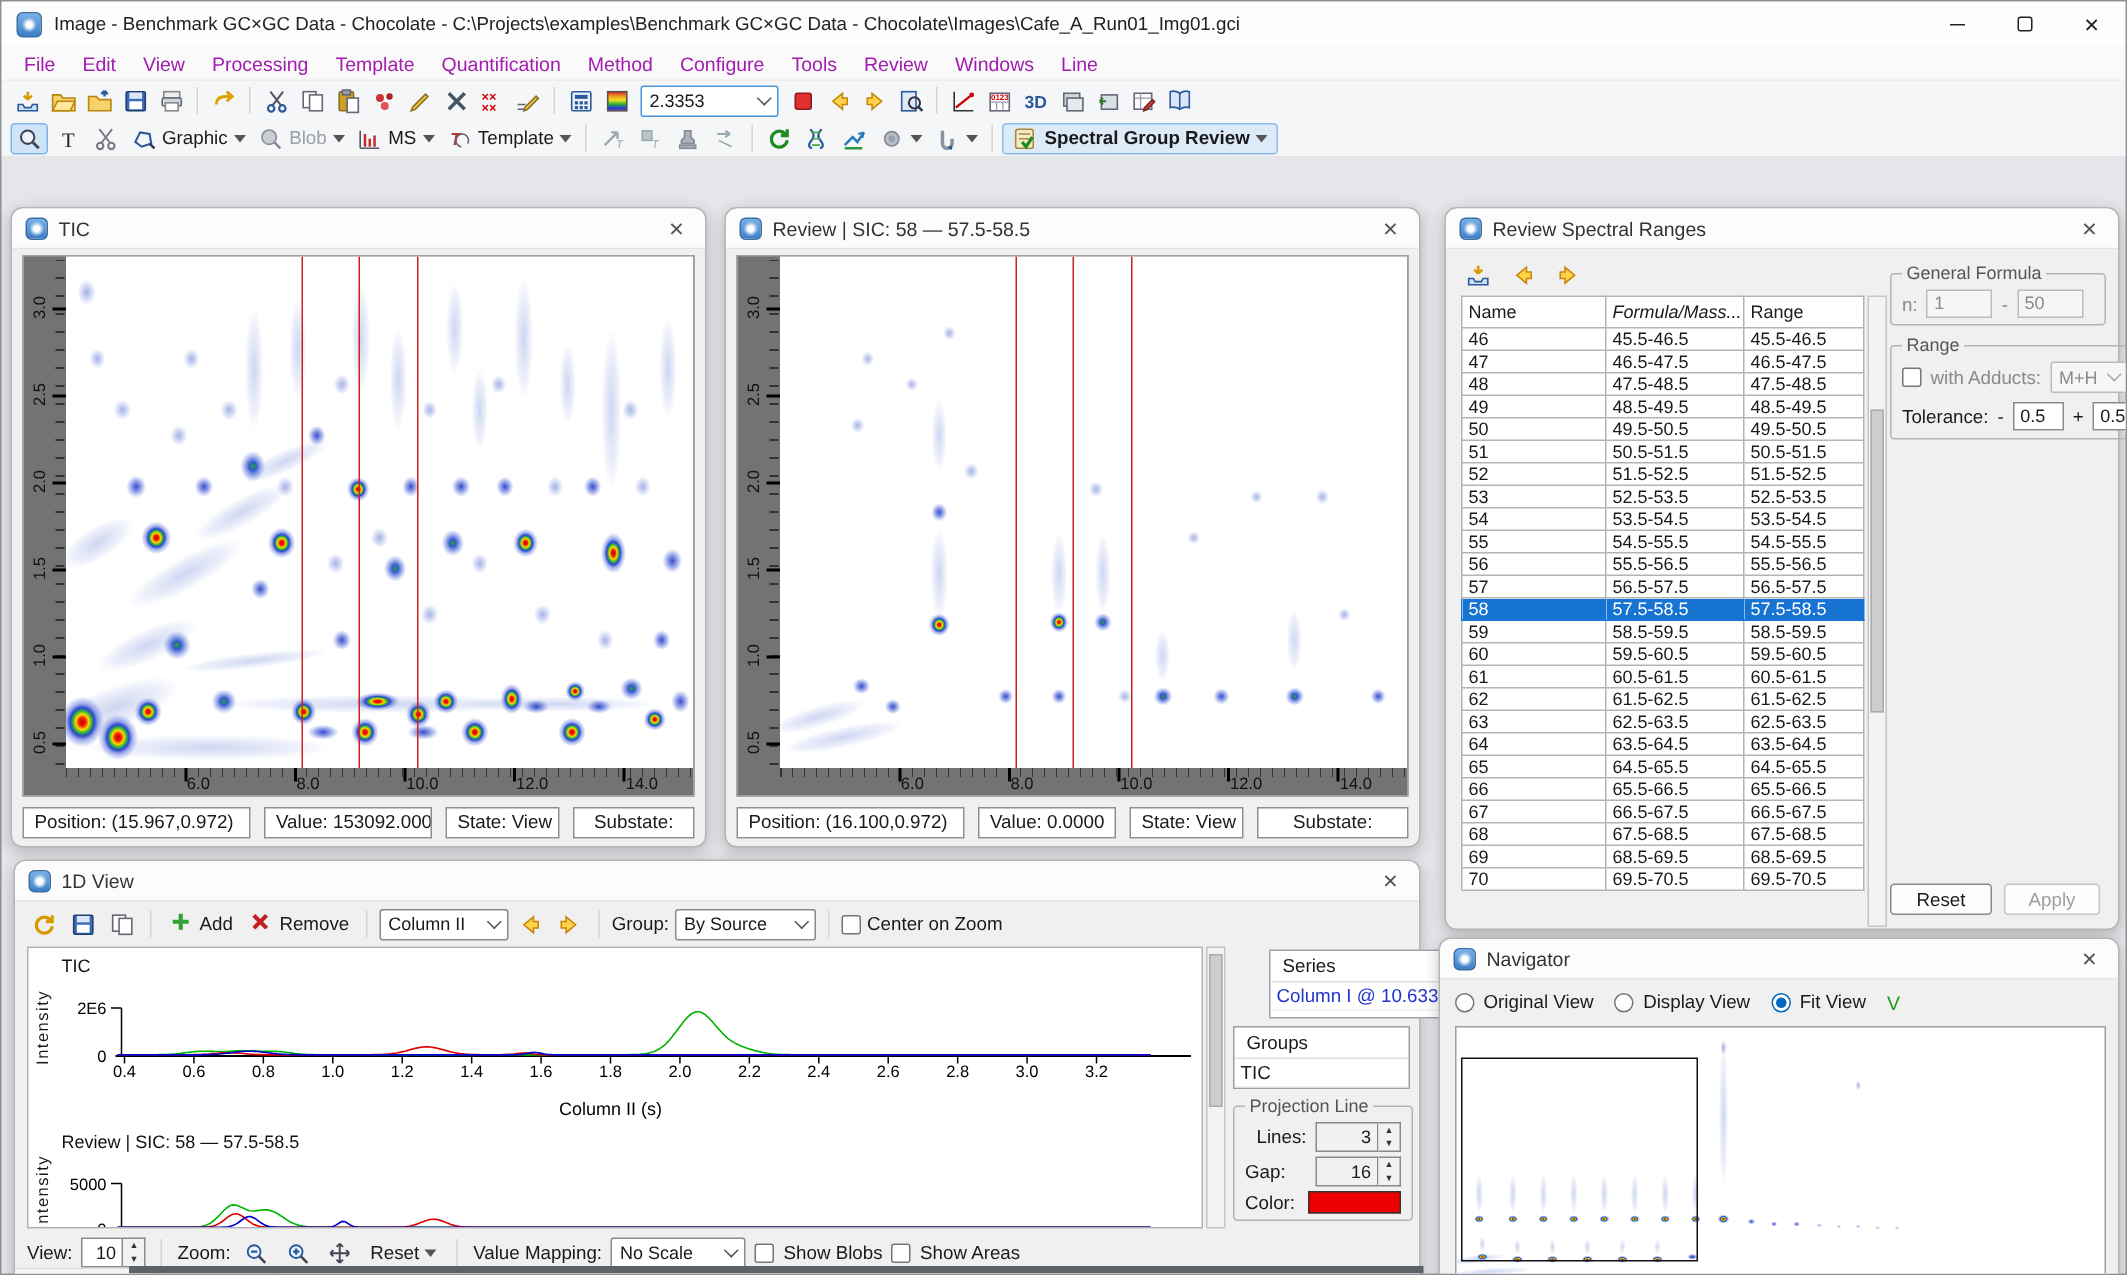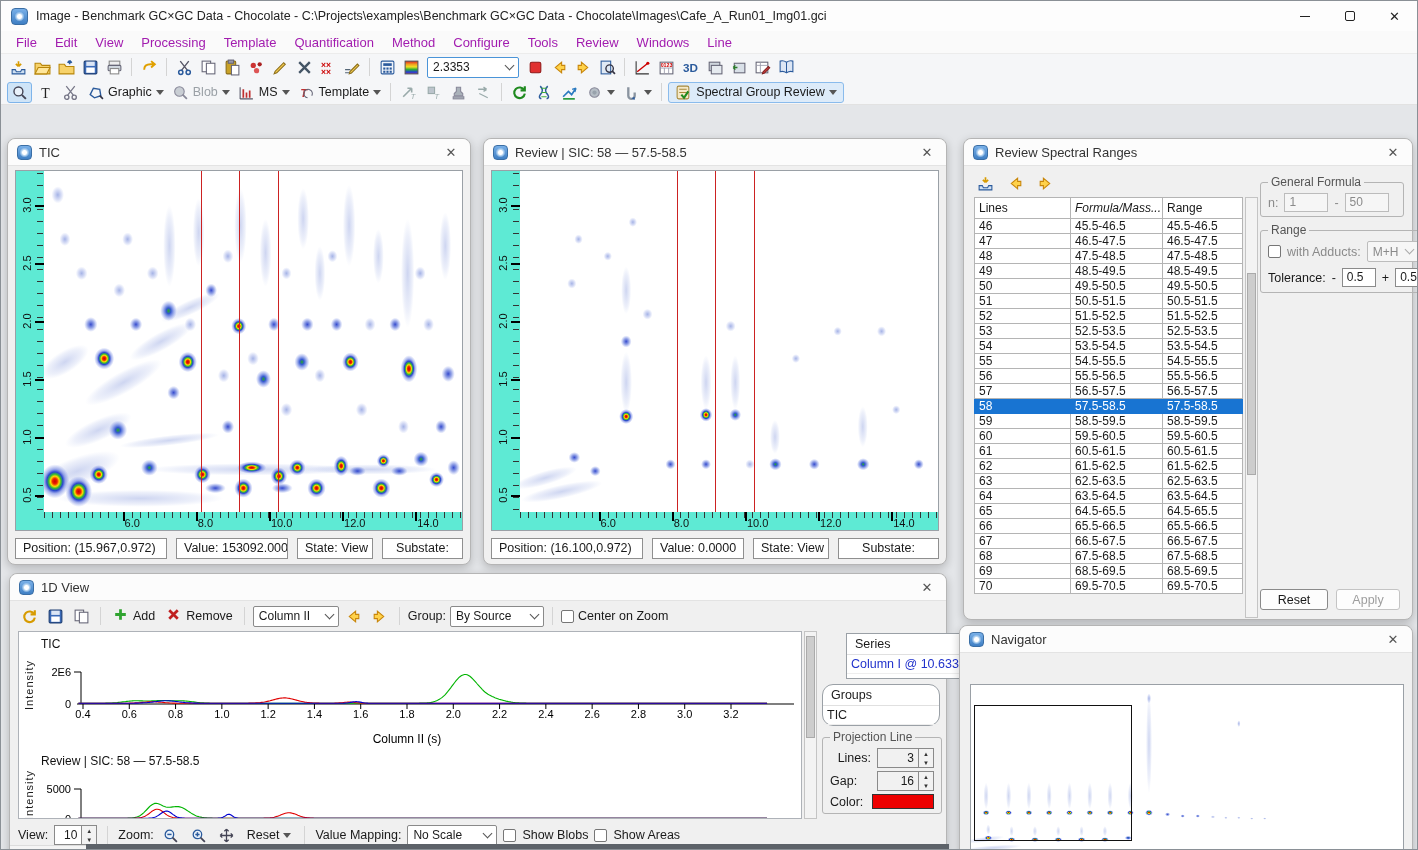--- a/index.html
+++ b/index.html
@@ -18,34 +18,34 @@
   .minline{width:10px;height:1px;background:#222;}
   .maxbox{width:10px;height:10px;border:1px solid #222;border-radius:2px;}
   .menubar{position:absolute;left:0;top:30px;right:0;height:23px;background:#fafafa;display:flex;align-items:center;padding-left:6px;border-bottom:1px solid #ececec;}
   .menuitem{font-size:13px;padding:2px 9px;color:#a21caf;}
   .tb{position:absolute;left:0;right:0;display:flex;align-items:center;padding-left:6px;gap:2px;background:#f5f6f8;}
   .tb1{top:53px;height:26px;}
   .tb2{top:79px;height:25px;border-bottom:1px solid #e2e2e2;}
   .tbtn{width:22px;height:22px;display:flex;align-items:center;justify-content:center;border-radius:3px;}
   .tbtn2{height:21px;display:flex;align-items:center;justify-content:center;border-radius:3px;padding:0 3px;gap:4px;font-size:12.5px;}
   .tbtn2.selected{background:#cfe4f7;border:1px solid #7eb4ea;}
-  .tbtn2.highlight{background:#ddebf9;border:1px solid #8abbec;padding:0 6px;}
+  .tbtn2.highlight{background:#ddebf9;border:1px solid #8abbec;padding:0 6px;font-weight:bold;}
   .tbtn2 .lbl{white-space:nowrap;}
   .tbtn2.disabled .lbl{color:#9aa0a6;}
   .ddarrow{width:0;height:0;border-left:4px solid transparent;border-right:4px solid transparent;border-top:5px solid #555;}
   .tsep{width:1px;height:18px;background:#d4d4d4;margin:0 4px;}
   .combo{display:inline-flex;align-items:center;justify-content:space-between;border:1px solid #8a8a8a;background:#fff;height:21px;padding:0 5px;font-size:12px;gap:6px;border-radius:2px;}
   .combo.focus{border:1.5px solid #4a94d8;}
   .chev{width:7px;height:7px;border-right:1.5px solid #555;border-bottom:1.5px solid #555;transform:rotate(45deg);margin-top:-4px;flex:0 0 auto;}
   
   .win{position:absolute;background:#f0f0f0;border:1px solid #b5b5b5;border-radius:8px;box-shadow:0 3px 10px rgba(0,0,0,.22);margin-top:29px;}
   .wtitle{height:27px;background:#fcfcfc;border-bottom:1px solid #e3e3e3;border-radius:8px 8px 0 0;display:flex;align-items:center;gap:7px;padding:0 9px;font-size:13px;color:#333;}
   .wclose{margin-left:auto;color:#555;font-size:13px;width:20px;text-align:center;}
   
-  .plotframe{position:absolute;left:7px;right:7px;top:31px;bottom:33px;background:#5eead4;border:1px solid #9aa0a6;}
+  .plotframe{position:absolute;left:7px;right:7px;top:31px;bottom:33px;background:#737373;border:1px solid #9aa0a6;}
   .yruler{position:absolute;left:0;top:0;bottom:18px;width:28px;}
   .yticks{position:absolute;right:1px;top:2px;bottom:0;width:6px;background:repeating-linear-gradient(to bottom,#333 0,#333 1px,transparent 1px,transparent 12px);}
   .ymaj{position:absolute;right:0;width:9px;height:2px;background:#000;}
   .ylab{position:absolute;left:-2px;font-size:11px;transform:rotate(-90deg);width:26px;text-align:center;color:#111;}
   .plot2d{position:absolute;left:28px;top:0;right:0;bottom:18px;background:#fff;overflow:hidden;}
   .plot2d svg{position:absolute;inset:0;width:100%;height:100%;}
   .redline{position:absolute;top:0;bottom:0;width:1px;background:#c22;}
   .xruler{position:absolute;left:28px;right:0;bottom:0;height:18px;}
   .xticks{position:absolute;top:0;left:0;right:0;height:6px;background:repeating-linear-gradient(to right,#333 0,#333 1px,transparent 1px,transparent 8px);}
   .xmaj{position:absolute;top:0;width:2px;height:9px;background:#000;}
@@ -704,21 +704,21 @@
         </span>
       <span class="tbtn">
           <svg width="17" height="17" viewBox="0 0 16 16">
             <path d="M6 3 L12 8 L6 13 V10 H3 V6 H6 Z" fill="#ffd24a" stroke="#c8860a"></path>
           </svg>
         </span>
     </div>
     <table class="sr" style="position:absolute;left:10px;top:58px;width:268px;">
       <thead>
           <tr id="sr-head">
-            <th style="width: 96px;">Lines</th>
+            <th style="width: 96px;">Name</th>
             <th style="width: 92px; font-style: italic;">Formula/Mass...</th>
             <th style="width: 80px;">Range</th>
           </tr>
         </thead>
       <tbody id="sr-body">
           <tr>
             <td>46</td>
             <td>45.5-46.5</td>
             <td>45.5-46.5</td>
           </tr>
@@ -1031,21 +1031,21 @@
         </svg>
     </div>
     <div class="vscroll" style="left:794px;top:57px;width:13px;height:188px;">
         <div class="vthumb" style="top:2%;height:55%;"></div>
       </div>
 
     <div class="panelbox" style="left:836px;top:59px;width:118px;height:46px;">
       <div class="hdr">Series</div>
       <div class="item blue">Column I @ 10.633...</div>
     </div>
-    <div class="panelbox" style="left:812px;top:110px;width:118px;height:42px;border-radius:11px;">
+    <div class="panelbox" style="left:812px;top:110px;width:118px;height:42px;">
       <div class="hdr">Groups</div>
       <div class="item">TIC</div>
     </div>
     <fieldset style="left:812px;top:156px;width:120px;height:84px;font-size:12.5px;">
       <legend>Projection Line</legend>
       <div class="sbar" style="margin-bottom:3px;justify-content:flex-end;">
         <span>Lines:</span>
         <span class="spin">
             <span class="spinval gray" style="width:42px;">3</span>
             <span class="spinbtns">
@@ -1120,20 +1120,35 @@
         <span class="tab boxed">Inspection</span>
       </div>
   </div>
 
   <div class="win" style="left:958px;top:595px;width:454px;height:245px;">
     <div class="wtitle">
       <span class="appicon small"></span>
       <span>Navigator</span>
       <span class="wclose">✕</span>
     </div>
+    <div style="position:absolute;left:10px;top:32px;height:20px;display:flex;align-items:center;gap:6px;font-size:12.5px;" id="nav-radios">
+        <span class="sbar" style="margin-right: 8px;">
+          <span class="radio"></span>
+          <span>Original View</span>
+        </span>
+        <span class="sbar" style="margin-right: 8px;">
+          <span class="radio"></span>
+          <span>Display View</span>
+        </span>
+        <span class="sbar" style="margin-right: 8px;">
+          <span class="radio on"></span>
+          <span>Fit View</span>
+        </span>
+        <span style="color: rgb(31, 154, 31); font-size: 13px;">V</span>
+      </div>
     <div class="navthumb" style="left:10px;top:58px;width:434px;height:170px;">
       <svg id="nav-svg" preserveAspectRatio="none" style="position:absolute;inset:0;width:100%;height:100%;" viewBox="0 0 100 100">
           <ellipse cx="3" cy="92" rx="5" ry="1.5" fill="url(#g-s)" transform="rotate(-20 3 92)"></ellipse>
           <ellipse cx="5" cy="97" rx="7" ry="1.5" fill="url(#g-s)" transform="rotate(-10 5 97)"></ellipse>
           <ellipse cx="3.5" cy="66" rx="0.6" ry="8" fill="url(#g-s)"></ellipse>
           <ellipse cx="8.7" cy="66" rx="0.6" ry="8" fill="url(#g-s)"></ellipse>
           <ellipse cx="13.4" cy="66" rx="0.6" ry="8" fill="url(#g-s)"></ellipse>
           <ellipse cx="18.1" cy="66" rx="0.6" ry="8" fill="url(#g-s)"></ellipse>
           <ellipse cx="22.8" cy="66" rx="0.6" ry="8" fill="url(#g-s)"></ellipse>
           <ellipse cx="27.5" cy="66" rx="0.6" ry="8" fill="url(#g-s)"></ellipse>

